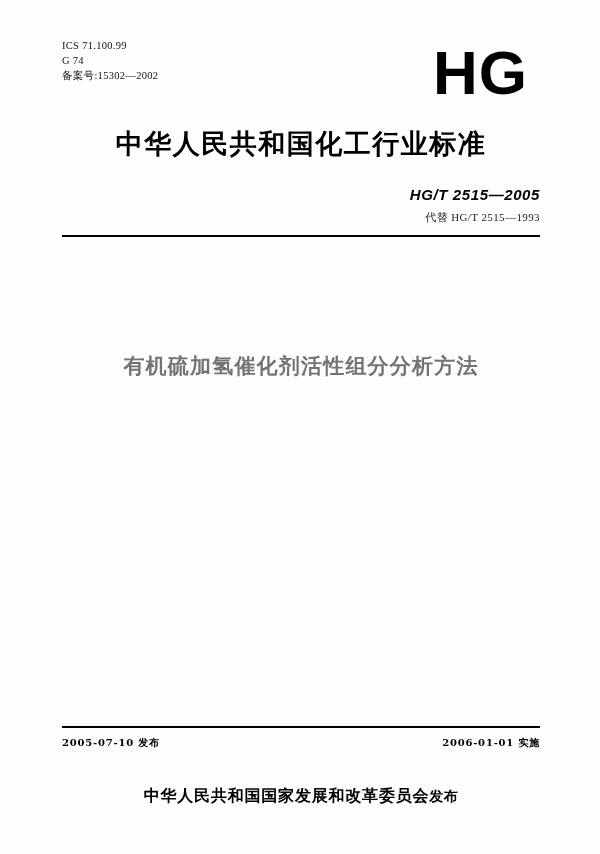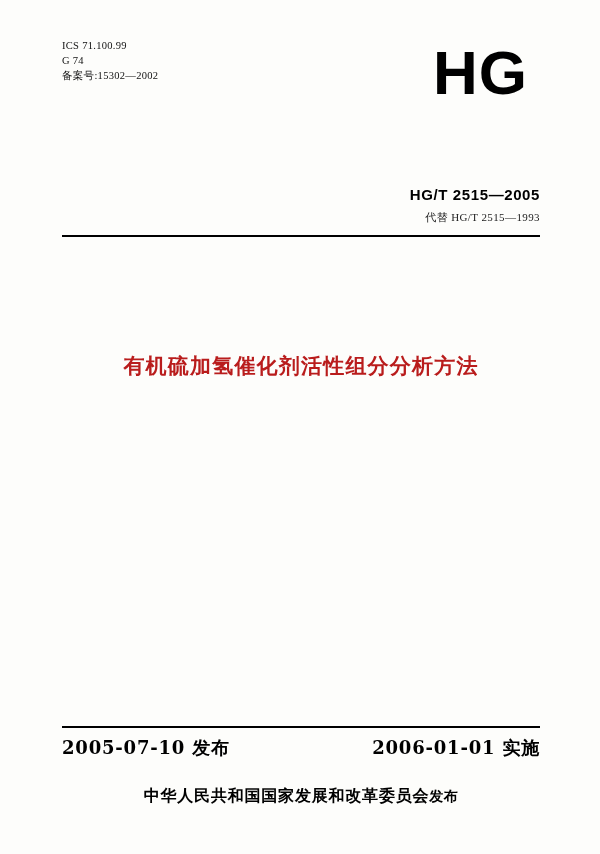--- a/index.html
+++ b/index.html
@@ -74,20 +74,21 @@
 
   .std-number {
     position: absolute;
     right: 0;
     top: 186px;
     text-align: right;
     font-family: "Liberation Sans", sans-serif;
     font-size: 15px;
     font-weight: bold;
     letter-spacing: 0.6px;
+    font-style: italic;
   }
   .std-replaces {
     position: absolute;
     right: 0;
     top: 210px;
     text-align: center;
     font-family: "Liberation Serif", serif;
     font-size: 11px;
     letter-spacing: 0.4px;
     color: #222;
@@ -106,21 +107,21 @@
   .main-title {
     position: absolute;
     left: 0;
     top: 352px;
     width: 478px;
     text-align: center;
     font-family: "DejaVu Serif", serif;
     font-weight: bold;
     font-size: 21px;
     letter-spacing: 1.2px;
-    color: #b91c1c;
+    color: #737373;
     white-space: nowrap;
   }
   .sub-title {
     position: absolute;
     left: 0;
     top: 408px;
     width: 478px;
     text-align: center;
     font-family: "Liberation Serif", serif;
     font-size: 12.5px;
@@ -140,21 +141,21 @@
   }
   .date-row {
     position: absolute;
     left: 0;
     top: 736px;
     width: 478px;
     display: flex;
     justify-content: space-between;
     font-family: "DejaVu Serif", serif;
     font-weight: bold;
-    font-size: 18px;
+    font-size: 10px;
     letter-spacing: 0.8px;
     text-align: center;
   }
   .date-row span { white-space: nowrap; }
 
   .publisher {
     position: absolute;
     left: 0;
     top: 786px;
     width: 478px;
@@ -178,20 +179,21 @@
   <div class="content">
 
     <div class="header-codes">
       <div>ICS 71.100.99</div>
       <div>G 74</div>
       <div>备案号:15302—2002</div>
     </div>
 
     <div class="hg-logo">HG</div>
 
+    <div class="std-title">中华人民共和国化工行业标准</div>
 
     <div class="std-number">HG/T 2515—2005</div>
     <div class="std-replaces">代替 HG/T 2515—1993</div>
 
     <div class="rule-top"></div>
 
     <div class="main-title">有机硫加氢催化剂活性组分分析方法</div>
 
     <div class="sub-title">
     </div>

